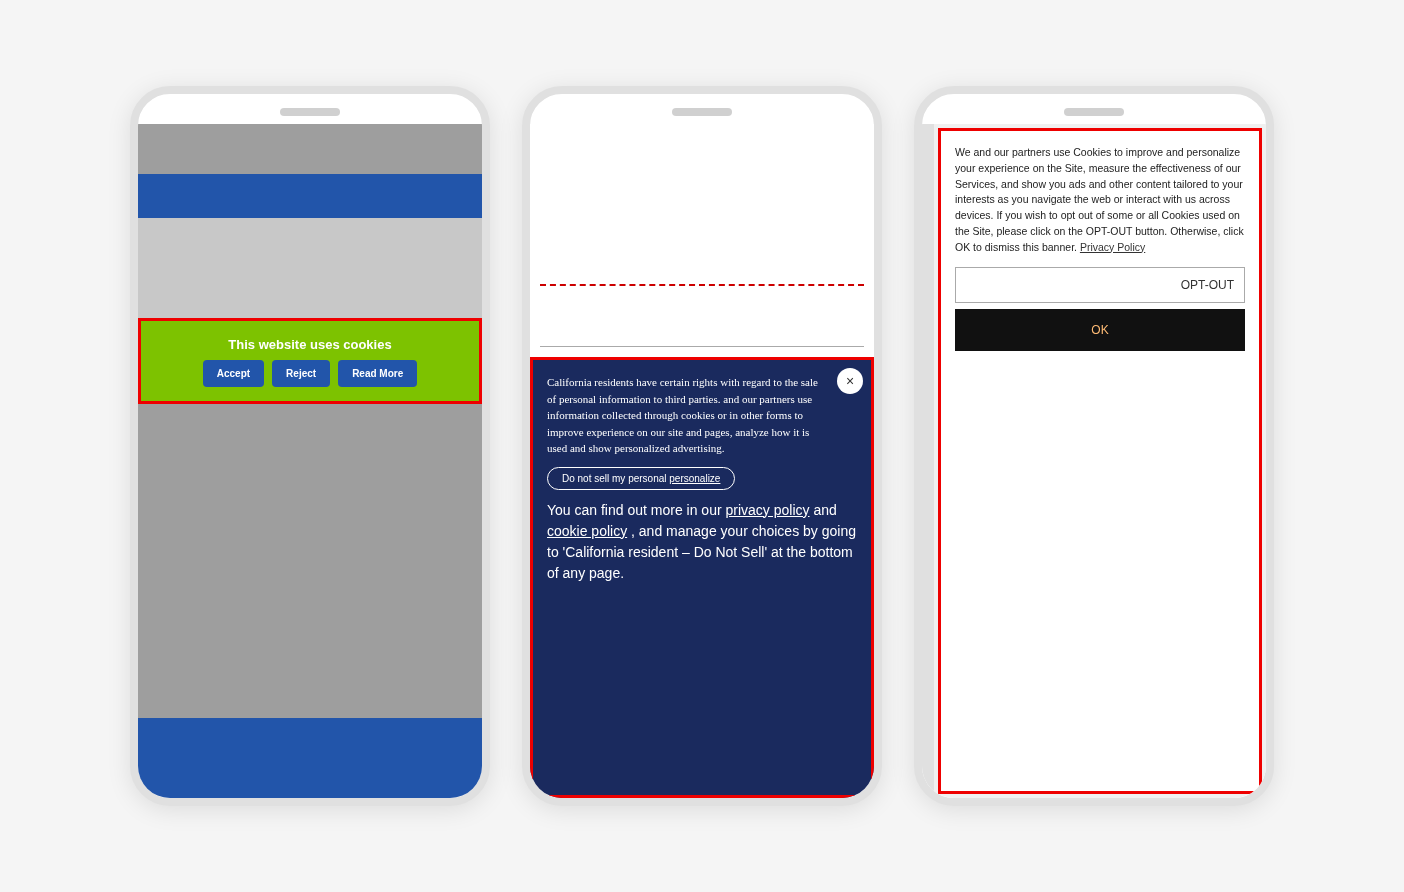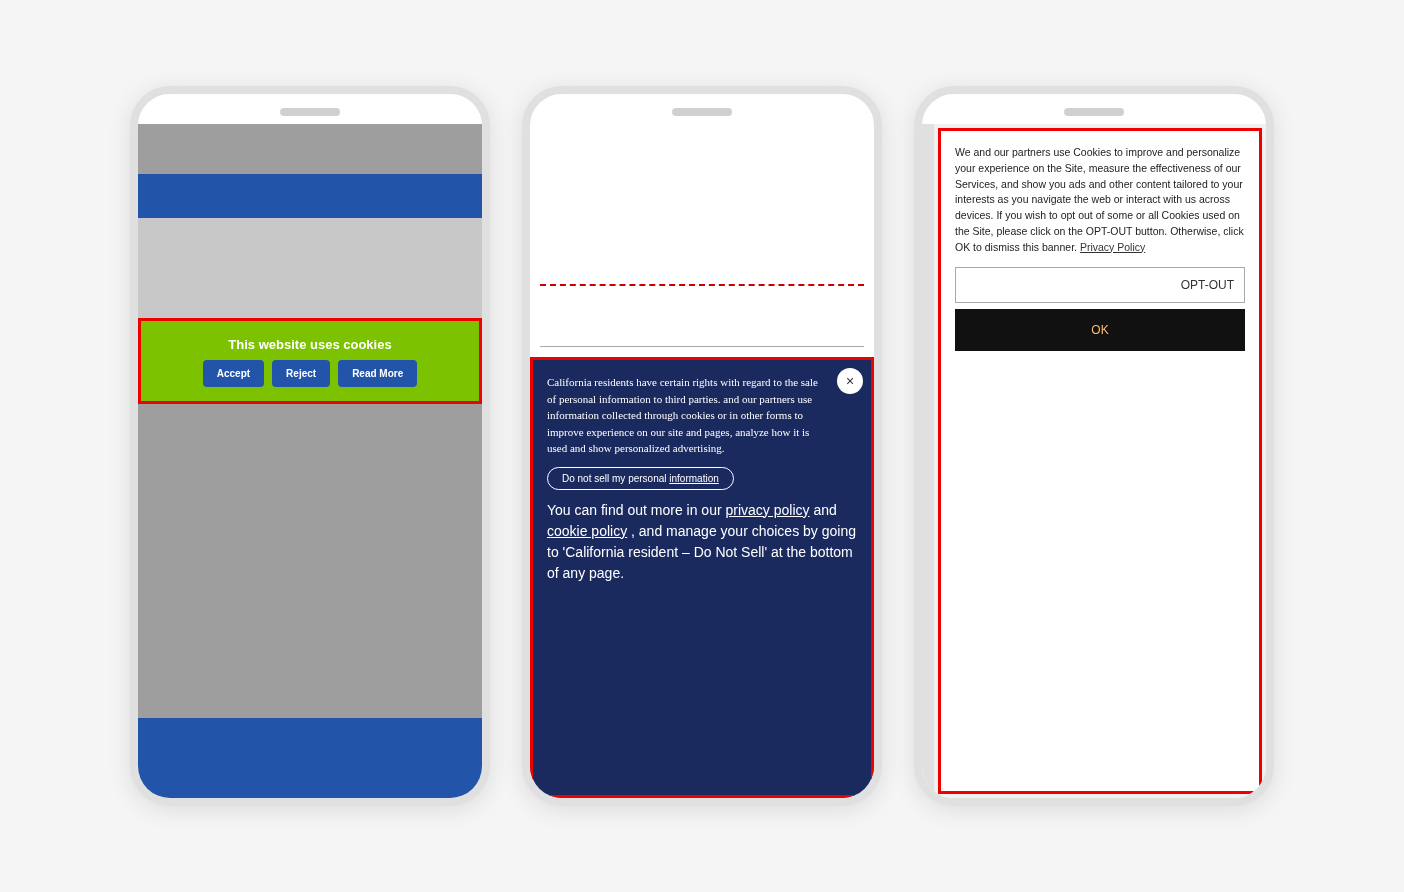--- a/index.html
+++ b/index.html
@@ -293,21 +293,21 @@
         <div class="p2-red-line"></div>
         <div class="p2-white-mid"></div>
         <div class="p2-dark-line"></div>
         <div class="p2-white-mid2"></div>
         <div class="p2-cookie-banner">
           <button class="p2-close-btn">
             <span>×</span>
           </button>
           <div class="p2-cookie-text">California residents have certain rights with regard to the sale of personal information to third parties.            and our partners use information collected through cookies or in other forms to improve experience on our site and pages, analyze how it is used and show personalized advertising.</div>
           <button class="p2-do-not-sell-btn">
-            <span>Do not sell my personal </span><span style="text-decoration:underline;">information</span>
+            <span>Do not sell my personal </span><span style="text-decoration:underline;">personalize</span>
           </button>
           <div class="p2-cookie-text3">
             <span>You can find out more in our</span>
             <a class="p2-link">privacy policy</a>
             <span>and</span>
             <a class="p2-link">cookie policy</a>
             <span>, and manage your choices by going to 'California resident – Do Not Sell' at the bottom of any page.</span>
           </div>
         </div>
       </div>

